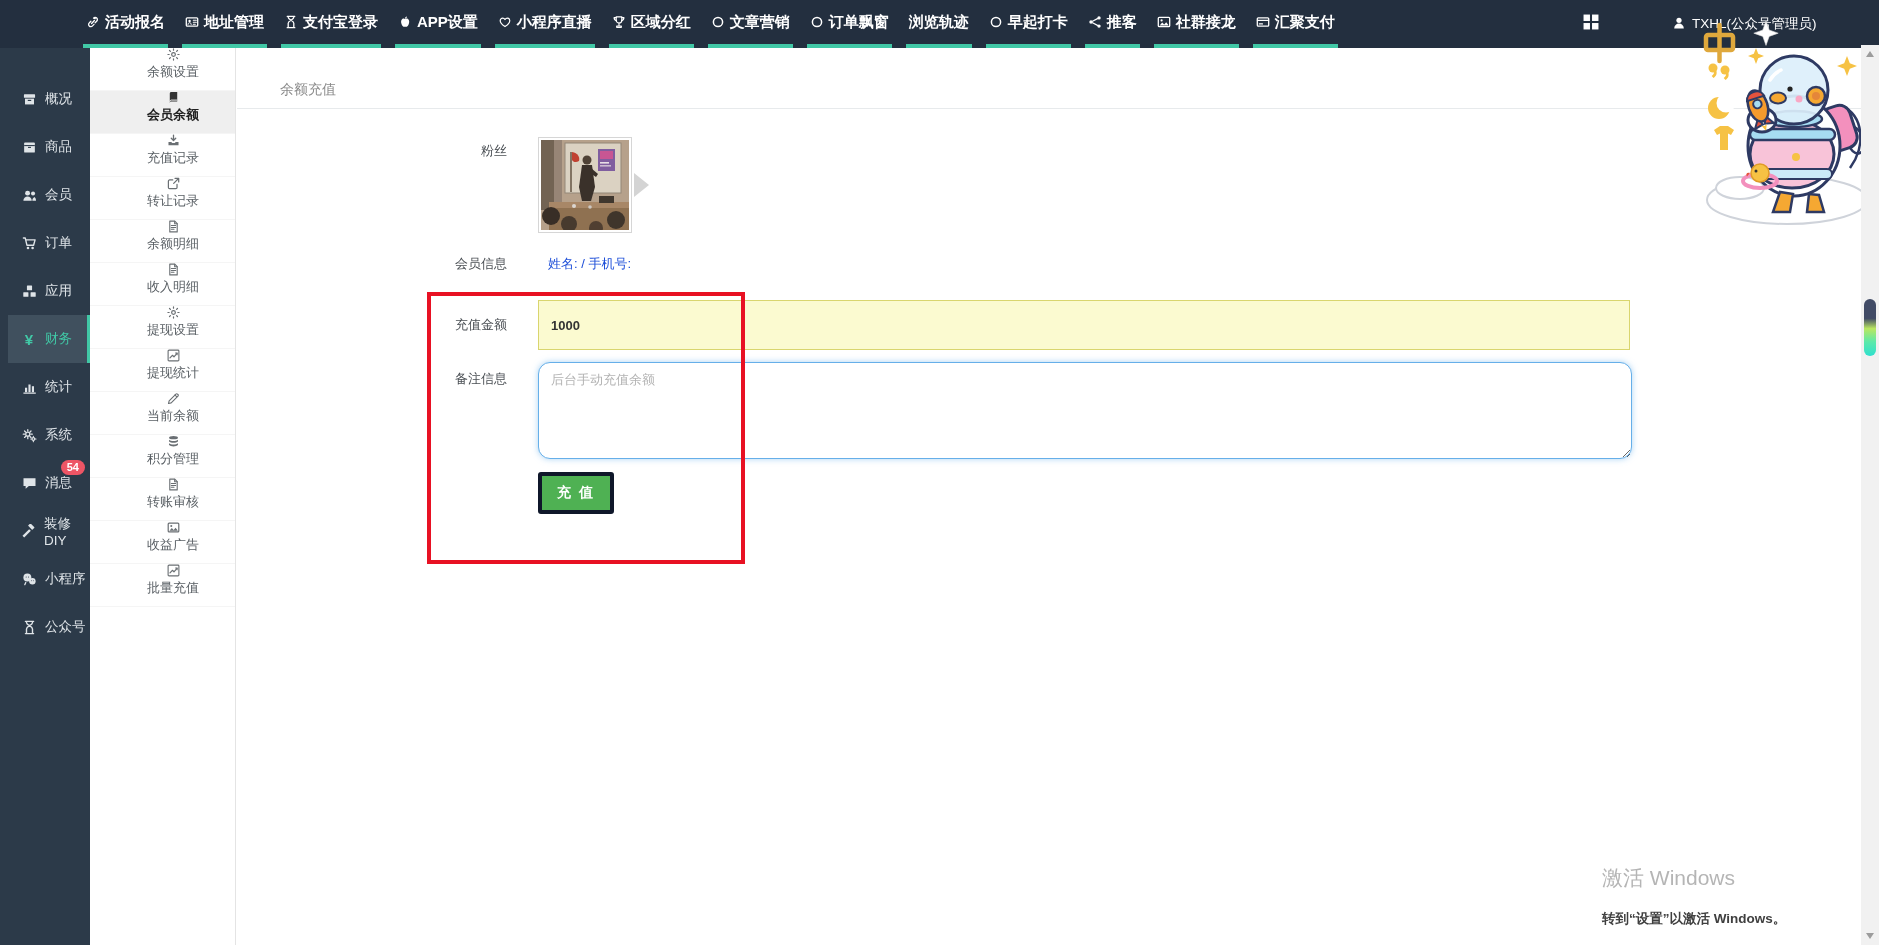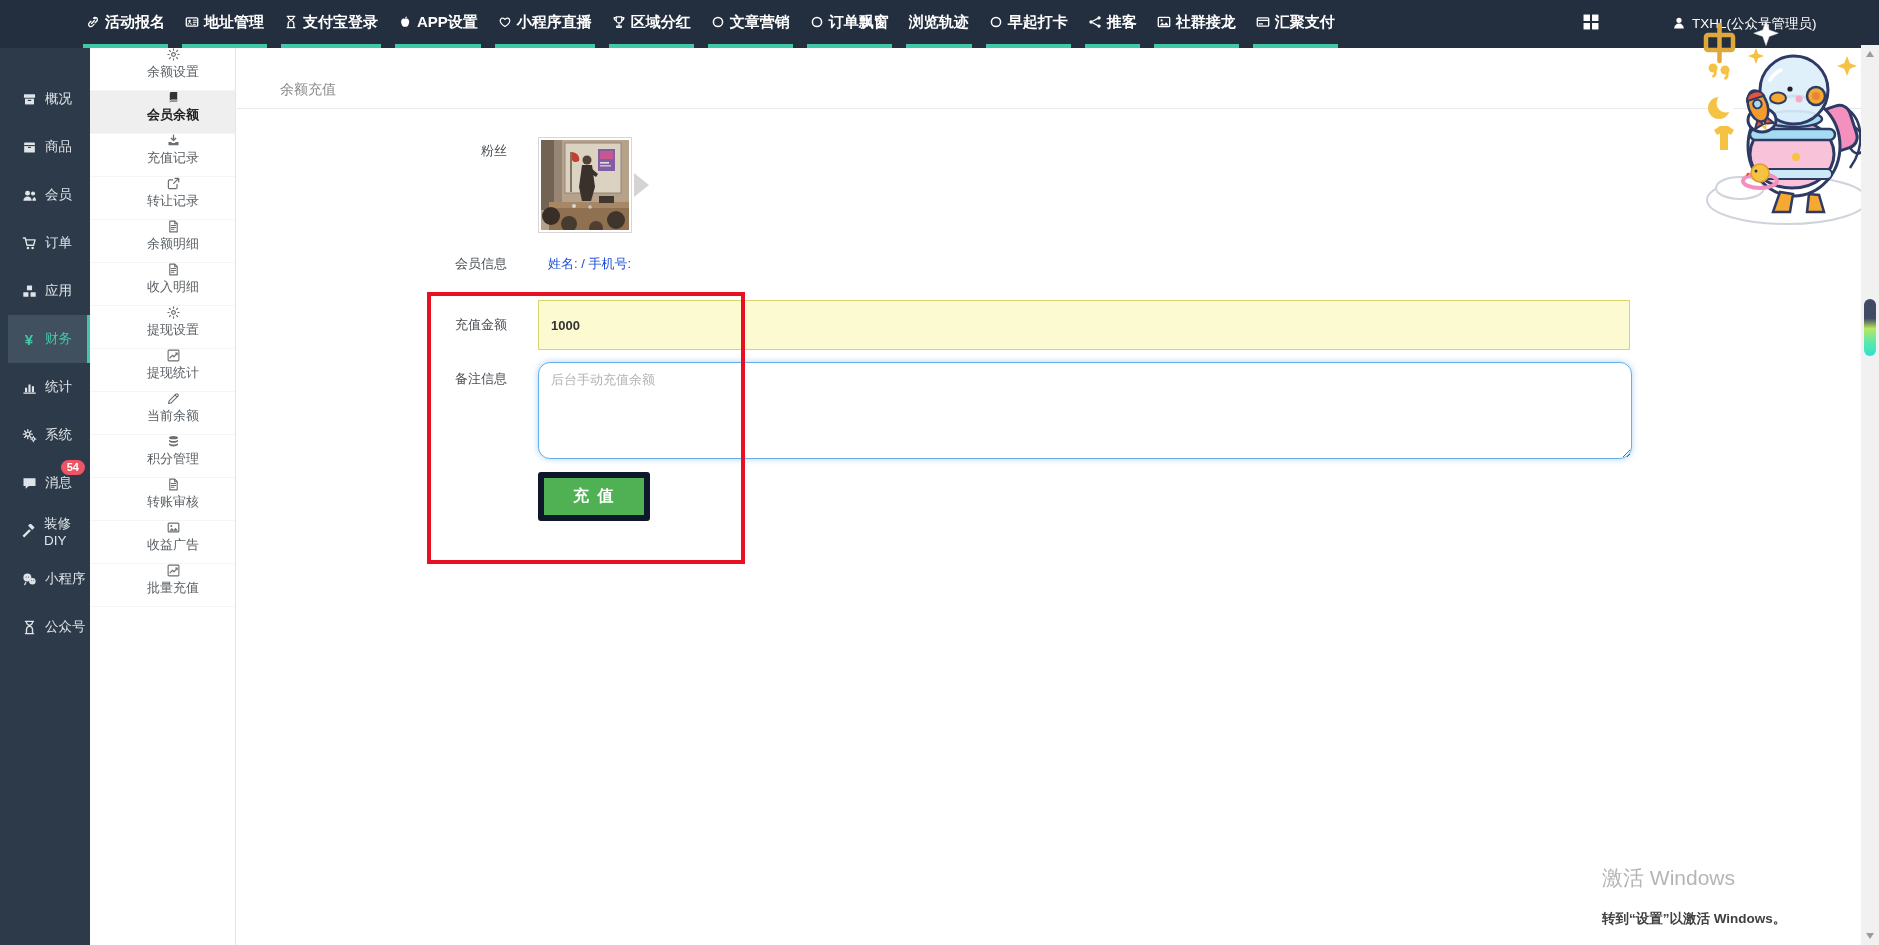--- a/index.html
+++ b/index.html
@@ -55,22 +55,22 @@
   .amount-input{margin-left:31px;width:1092px;height:50px;box-sizing:border-box;background:#fbfad0;
     border:1px solid #d9d56e;padding:0 12px;font-size:13px;font-weight:700;color:#333;outline:none;
     font-family:"Liberation Sans","DejaVu Sans",sans-serif;}
   .row-remark{margin-top:12px;}
   .row-remark .f-label{padding-top:8px;}
   .remark-textarea{margin-left:31px;width:1094px;height:97px;box-sizing:border-box;border:1px solid #66afe9;border-radius:12px;
     box-shadow:0 0 6px rgba(102,175,233,.55);padding:8px 12px;font-size:13px;color:#555;outline:none;resize:both;
     font-family:"Liberation Sans","DejaVu Sans",sans-serif;}
   .remark-textarea::placeholder{color:#b3b3b3;}
   .row-button{margin-top:13px;}
-  .submit-btn{margin-left:301px;background:#4fb153;border:6px solid #0f172a;color:#fff;font-size:16px;font-weight:700;
-    padding:8px 29px;border-radius:3px;cursor:pointer;letter-spacing:2px;
+  .submit-btn{margin-left:301px;background:#4fb153;border:4px solid #0f172a;color:#fff;font-size:14px;font-weight:700;
+    padding:8px 15px;border-radius:3px;cursor:pointer;letter-spacing:2px;
     font-family:"Liberation Sans","DejaVu Sans",sans-serif;}
   
   .red-rect{position:absolute;left:427px;top:292px;width:310px;height:264px;border:4px solid #e81123;z-index:20;pointer-events:none;}
   
   .sticker{position:absolute;left:1692px;top:18px;width:185px;height:210px;z-index:30;pointer-events:none;}
   
   .win-activate{position:absolute;left:1602px;top:840px;z-index:15;pointer-events:none;}
   .win-activate .t1{font-size:21px;color:#b5b5b5;margin-top:24px;}
   .win-activate .t2{font-size:13.5px;color:#404040;margin-top:18px;font-weight:bold;}
   

